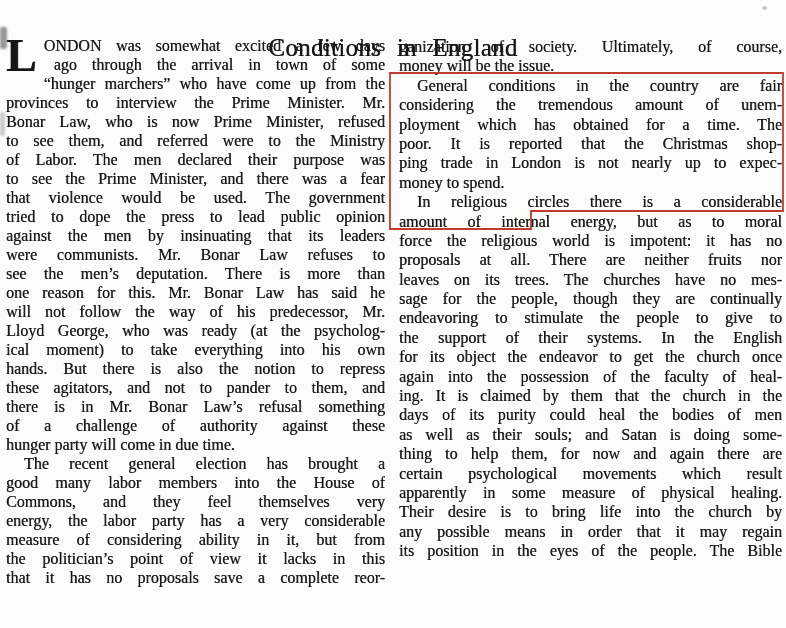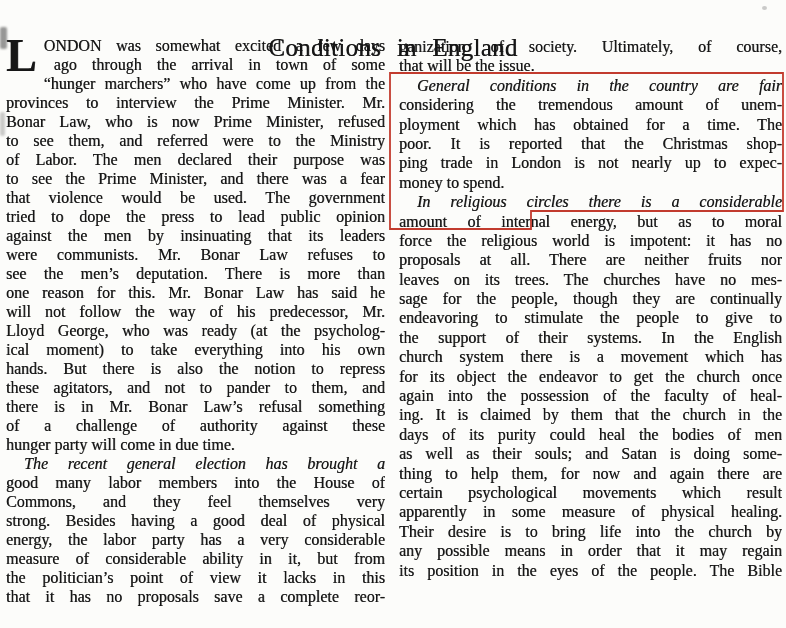--- a/index.html
+++ b/index.html
@@ -24,21 +24,21 @@
   #col-right{left:399px;top:37px;width:383px;--lh:19.4px;}
   .para{margin:0;}
   .line{
     height:var(--lh);line-height:var(--lh);
     text-align:justify;text-align-last:justify;text-justify:inter-word;
     overflow:hidden;white-space:nowrap;
     text-shadow:0.4px 0 0 rgba(17,17,17,.65);
   }
   .line{white-space:normal;}
   .line.no-just{text-align-last:left;}
-  .line.indent{text-indent:18px;font-style:italic;}
+  .line.indent{text-indent:18px;}
   .line.dc2{text-indent:10px;}
   .dropcap{
     float:left;
     font-size:46px;line-height:37px;height:37px;
     font-weight:bold;
     padding:1px 7px 1px 0;
     text-shadow:0.5px 0 0 rgba(17,17,17,.8);
   }
   #annotation-svg{position:absolute;left:0;top:0;pointer-events:none;}
   .smudge{position:absolute;pointer-events:none;}
@@ -75,50 +75,48 @@
         <div class="line">hands.  But there is also the notion to repress</div>
         <div class="line">these agitators, and not to pander to them, and</div>
         <div class="line">there is in Mr. Bonar Law’s refusal something</div>
         <div class="line">of a challenge of authority against these</div>
         <div class="line no-just">hunger party will come in due time.</div>
       </div>
       <div class="para">
         <div class="line indent">The recent general election has brought a</div>
         <div class="line">good many labor members into the House of</div>
         <div class="line">Commons, and they feel themselves very</div>
-        <div class="line">strong.  Besides having a good deal of physical</div>
         <div class="line">energy, the labor party has a very considerable</div>
-        <div class="line">measure of considerable ability in it, but from</div>
+        <div class="line">measure of considering ability in it, but from</div>
         <div class="line">the politician’s point of view it lacks in this</div>
         <div class="line">that it has no proposals save a complete reor-</div>
       </div>
     </div>
   <div id="col-right" class="col">
       <div class="para">
         <div class="line">ganization of society.  Ultimately, of course,</div>
-        <div class="line no-just">that will be the issue.</div>
+        <div class="line no-just">money will be the issue.</div>
       </div>
       <div class="para">
         <div class="line indent">General conditions in the country are fair</div>
         <div class="line">considering the tremendous amount of unem-</div>
         <div class="line">ployment which has obtained for a time.  The</div>
         <div class="line">poor.  It is reported that the Christmas shop-</div>
         <div class="line">ping trade in London is not nearly up to expec-</div>
         <div class="line no-just">money to spend.</div>
       </div>
       <div class="para">
         <div class="line indent">In religious circles there is a considerable</div>
         <div class="line">amount of internal energy, but as to moral</div>
         <div class="line">force the religious world is impotent: it has no</div>
         <div class="line">proposals at all.  There are neither fruits nor</div>
         <div class="line">leaves on its trees.  The churches have no mes-</div>
         <div class="line">sage for the people, though they are continually</div>
         <div class="line">endeavoring to stimulate the people to give to</div>
         <div class="line">the support of their systems.  In the English</div>
-        <div class="line">church system there is a movement which has</div>
         <div class="line">for its object the endeavor to get the church once</div>
         <div class="line">again into the possession of the faculty of heal-</div>
         <div class="line">ing.  It is claimed by them that the church in the</div>
         <div class="line">days of its purity could heal the bodies of men</div>
         <div class="line">as well as their souls; and Satan is doing some-</div>
         <div class="line">thing to help them, for now and again there are</div>
         <div class="line">certain psychological movements which result</div>
         <div class="line">apparently in some measure of physical healing.</div>
         <div class="line">Their desire is to bring life into the church by</div>
         <div class="line">any possible means in order that it may regain</div>

